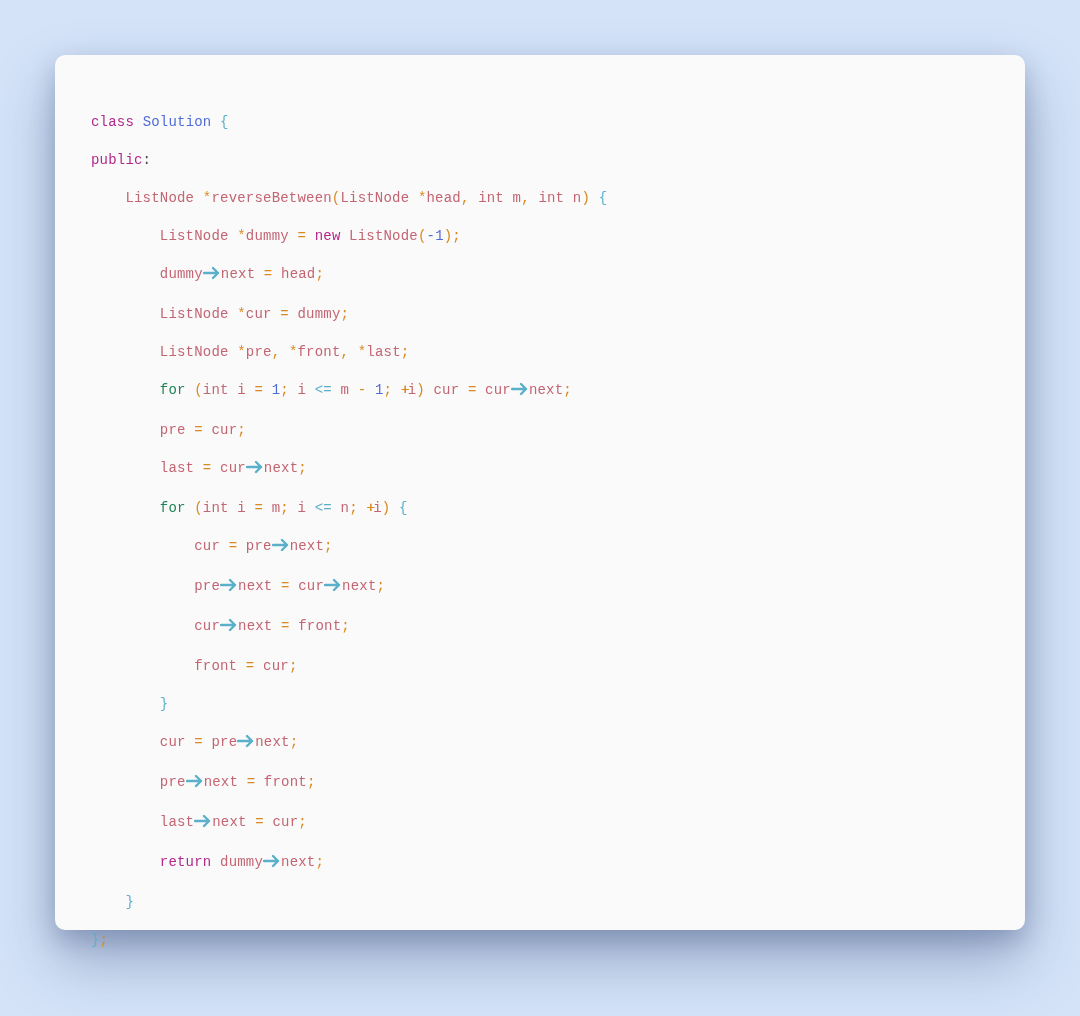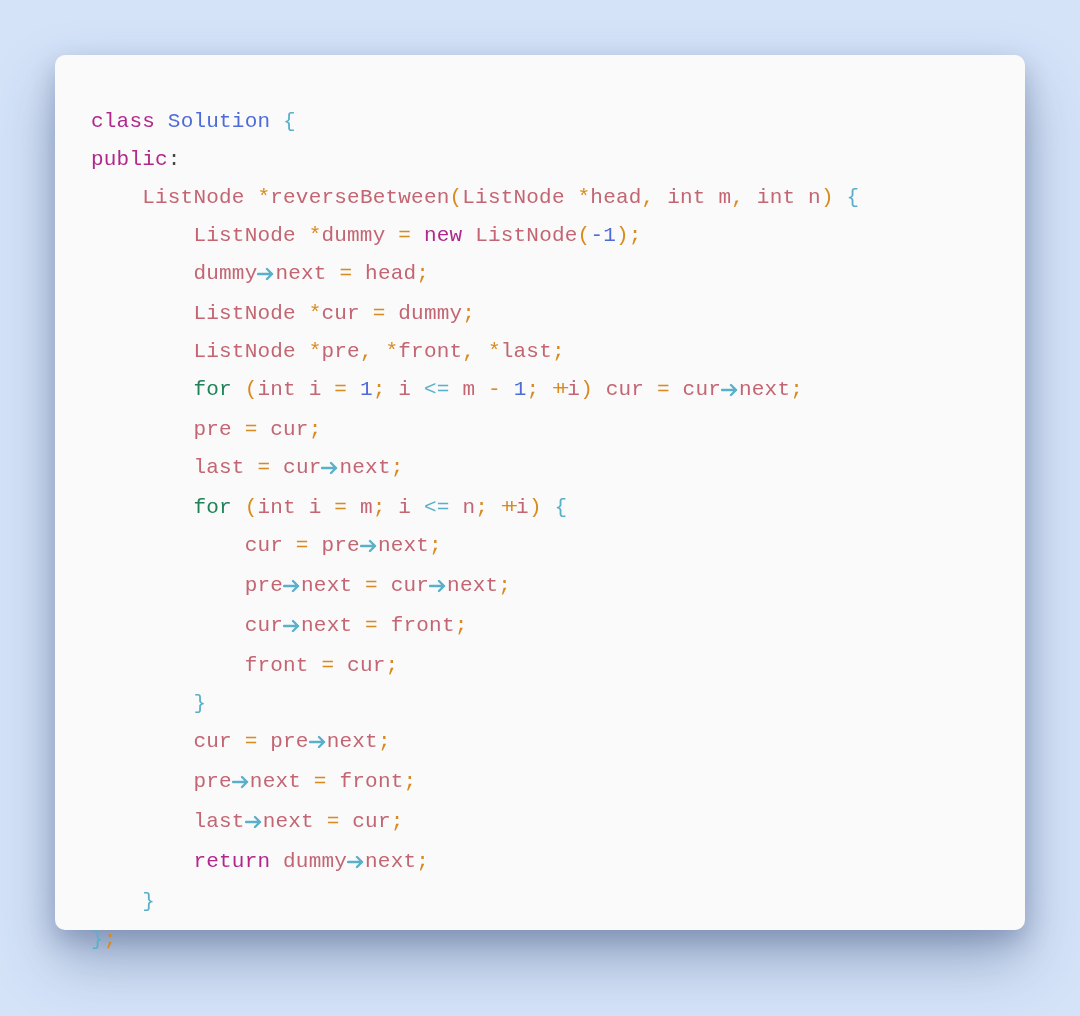--- a/index.html
+++ b/index.html
@@ -19,21 +19,21 @@
     background: #fafafa;
     border-radius: 10px;
     box-shadow: 0 30px 60px rgba(40, 60, 110, 0.35),
                 0 10px 25px rgba(40, 60, 110, 0.25);
     box-sizing: border-box;
     padding: 48px 36px 40px 36px;
   }
   pre.code {
     margin: 0;
     font-family: inherit;
-    font-size: 21px;
+    font-size: 14px;
     line-height: 38px;
     white-space: pre;
     color: #434547;
     letter-spacing: 0.2px;
   }
   .kw   { color: #b1288b; }   
   .cls  { color: #4f6bd8; }   
   .type { color: #c36572; }   
   .ops  { color: #d88a1f; }   
   .br   { color: #5bb0c9; }   

